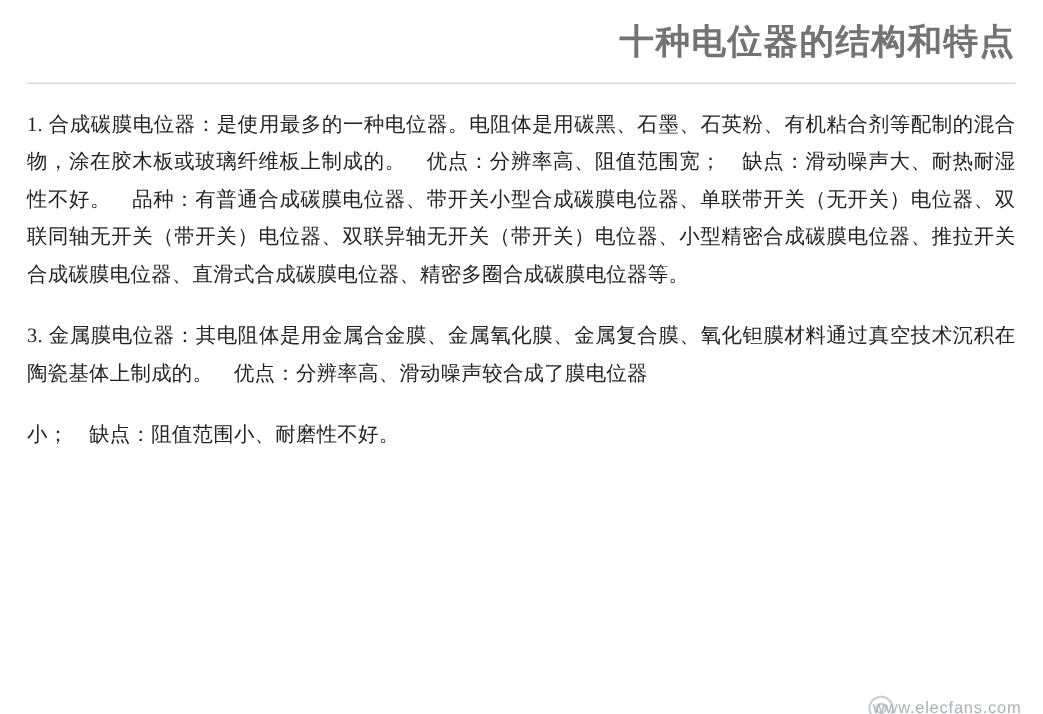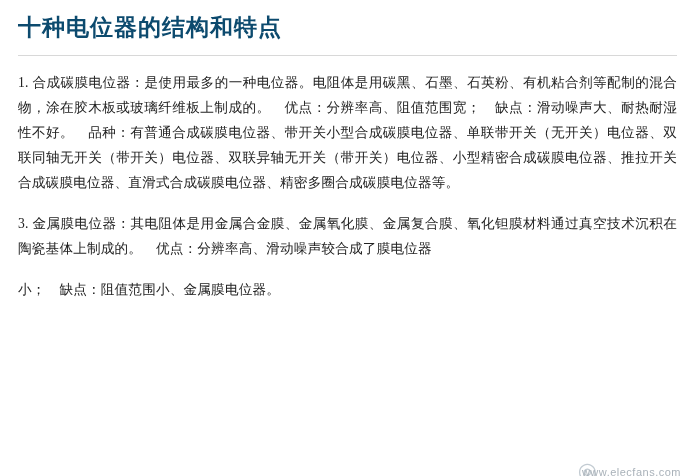--- a/index.html
+++ b/index.html
@@ -16,27 +16,27 @@
     position: relative;
   }
   .page {
     width: 695px;
     height: 476px;
     position: relative;
     box-sizing: border-box;
     padding: 0 18px;
   }
   .doc-title {
-    text-align: left;
+    text-align: right;
     font-size: 23px;
     font-weight: bold;
     letter-spacing: 1px;
     margin: 12px 0 0 0;
     padding: 0 0 6px 0;
-    color: #0c4a6e;
+    color: #737373;
     font-family: "DejaVu Serif", "Liberation Serif", serif;
   }
   .title-rule {
     border: 0;
     border-top: 1px solid #d8d8d8;
     margin: 6px 0 14px 0;
   }
   .para {
     font-size: 13.6px;
     line-height: 25px;
@@ -84,20 +84,20 @@
 
   <h1 class="doc-title">十种电位器的结构和特点</h1>
 
   <hr class="title-rule">
 
   <p class="para">1. 合成碳膜电位器：是使用最多的一种电位器。电阻体是用碳黑、石墨、石英粉、有机粘合剂等配制的混合物，涂在胶木板或玻璃纤维板上制成的。　优点：分辨率高、阻值范围宽；　缺点：滑动噪声大、耐热耐湿性不好。　品种：有普通合成碳膜电位器、带开关小型合成碳膜电位器、单联带开关（无开关）电位器、双联同轴无开关（带开关）电位器、双联异轴无开关（带开关）电位器、小型精密合成碳膜电位器、推拉开关合成碳膜电位器、直滑式合成碳膜电位器、精密多圈合成碳膜电位器等。</p>
 
 
   <p class="para">3. 金属膜电位器：其电阻体是用金属合金膜、金属氧化膜、金属复合膜、氧化钽膜材料通过真空技术沉积在陶瓷基体上制成的。　优点：分辨率高、滑动噪声较合成了膜电位器</p>
 
-  <p class="para">小；　缺点：阻值范围小、金属膜电位器。</p>
+  <p class="para">小；　缺点：阻值范围小、耐磨性不好。</p>
 
   <div class="watermark">
     <span class="wm-mark">◎</span>
     <span class="wm-text">www.elecfans.com</span>
   </div>
 
 </div>
 
 </body></html>

